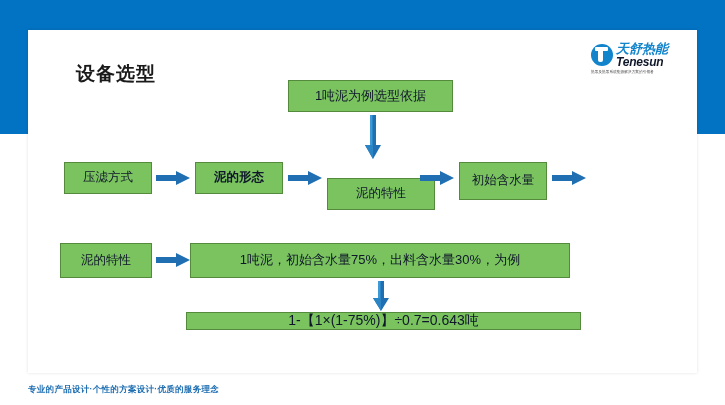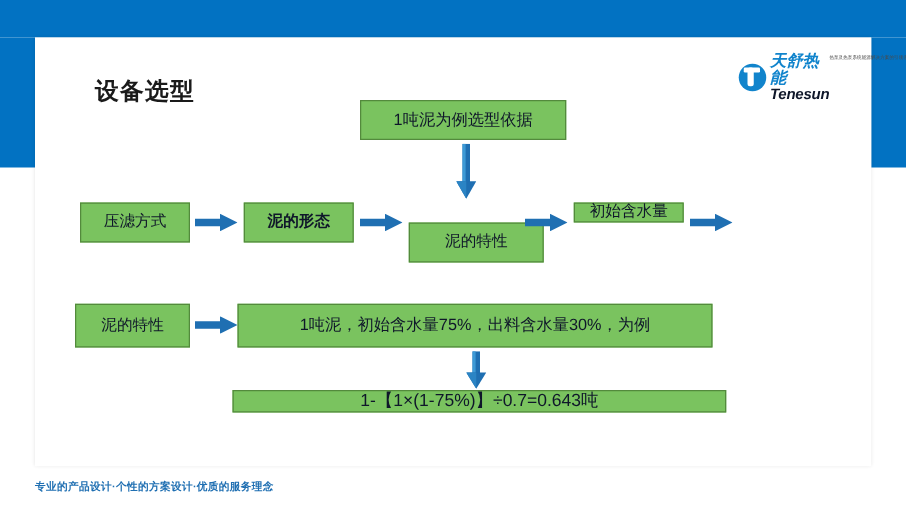--- a/index.html
+++ b/index.html
@@ -60,21 +60,21 @@
     letter-spacing: 1px;
     line-height: 1;
   }
 
   
   .logo {
     position: absolute;
     right: 26px; top: 42px;
     width: 108px; height: 40px;
     display: flex;
-    flex-direction: row;
+    flex-direction: column;
     align-items: flex-start;
   }
   .logo-main {
     display: flex;
     align-items: center;
     gap: 3px;
   }
   .logo-mark {
     width: 22px; height: 22px;
     border-radius: 50%;
@@ -143,21 +143,21 @@
     line-height: 1.1;
     white-space: nowrap;
   }
   .gbox.lg { font-size: 13px; }
 
   #box-basis   { left: 288px; top: 80px;  width: 165px; height: 32px; }
 
   #box-r1-c1   { left: 64px;  top: 162px; width: 88px;  height: 32px; }
   #box-r1-c2   { left: 195px; top: 162px; width: 88px;  height: 32px; font-weight: bold; }
   #box-r1-c3   { left: 327px; top: 178px; width: 108px;  height: 32px; }
-  #box-r1-c4   { left: 459px; top: 162px; width: 88px;  height: 16px; }
+  #box-r1-c4   { left: 459px; top: 162px; width: 88px;  height: 38px; }
   #box-r1-c5   { left: 591px; top: 162px; width: 88px;  height: 32px; }
 
   #box-r2-c1   { left: 60px;  top: 243px; width: 92px;  height: 35px; }
   #box-r2-c2   { left: 190px; top: 243px; width: 380px; height: 35px; }
 
   #box-result  { left: 186px; top: 312px; width: 395px; height: 18px; font-size: 14px; }
 
   
   .arrow-right {
     position: absolute;

